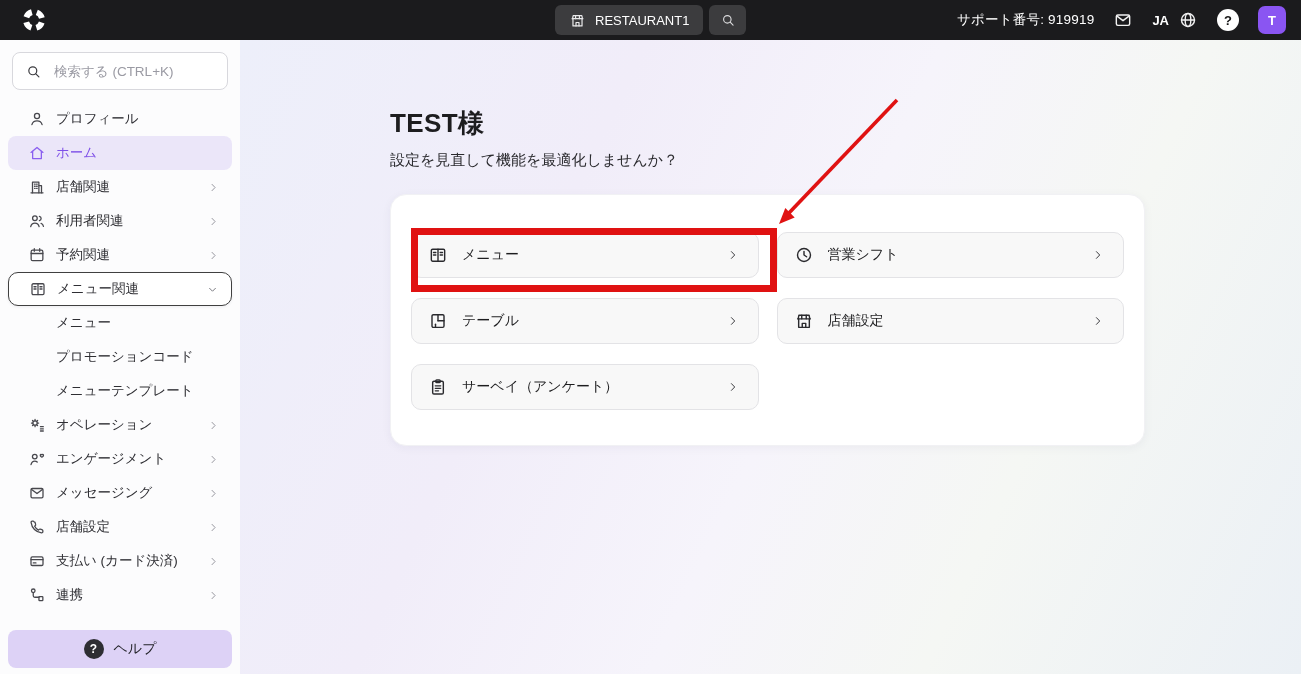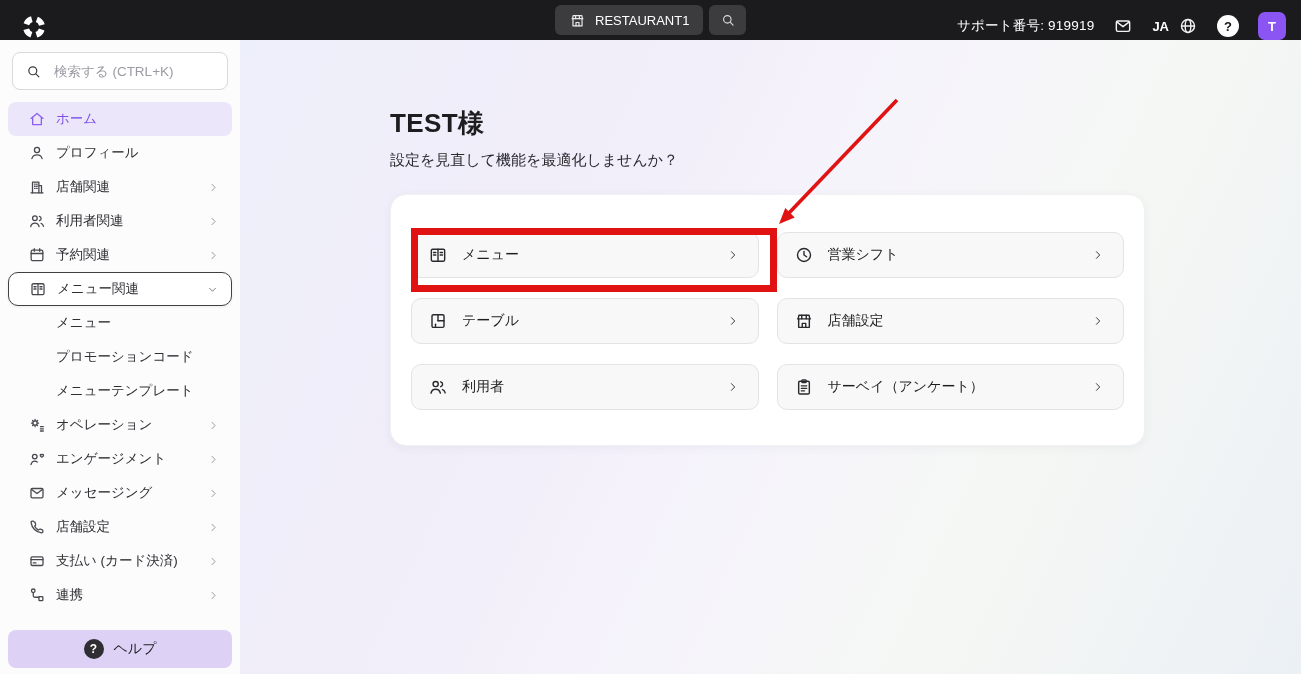--- a/index.html
+++ b/index.html
@@ -8,21 +8,21 @@
     width:1301px; height:674px; position:relative; overflow:hidden;
     font-family:"Liberation Sans","DejaVu Sans",sans-serif;
     background:#fff; color:#1d1d1f;
   }
   .icon { display:flex; align-items:center; justify-content:center; }
   .icon svg { width:100%; height:100%; display:block; }
 
   
   .topbar {
     position:absolute; top:0; left:0; right:0; height:40px;
-    background:#1b1b1d; display:flex; align-items:flex-end; z-index:5;
+    background:#1b1b1d; display:flex; align-items:center; z-index:5;
   }
   .logo { margin-left:21px; width:26px; height:26px; }
   .store-btn {
     position:absolute; left:555px; top:5px; height:30px;
     background:#3c3c3e; border:none; border-radius:6px; color:#fff;
     display:flex; align-items:center; gap:9px; padding:0 14px;
     font-size:13px; font-family:inherit; cursor:pointer;
   }
   .store-btn .icon { width:17px; height:17px; color:#e9e9ea; }
   .topbar-search-btn {
@@ -188,37 +188,37 @@
     <span class="icon">
         <svg viewBox="0 0 24 24" fill="none" stroke="currentColor" stroke-width="1.7" stroke-linecap="round" stroke-linejoin="round">
           <circle cx="11" cy="11" r="5.6"></circle>
           <path d="m15.3 15.3 4.3 4.3"></path>
         </svg>
       </span>
     <input type="text" placeholder="検索する (CTRL+K)" style="">
   </div>
 
   <nav class="nav">
+      <div class="nav-item">
+        <span class="icon nav-ic">
+          <svg viewBox="0 0 24 24" fill="none" stroke="currentColor" stroke-width="1.7" stroke-linecap="round" stroke-linejoin="round">
+            <circle cx="12" cy="8" r="3.4"></circle>
+            <path d="M5.2 19.6c.9-3.4 3.6-5 6.8-5s5.9 1.6 6.8 5"></path>
+          </svg>
+        </span>
+        <span class="nav-label">プロフィール</span>
+      </div>
       <div class="nav-item active">
         <span class="icon nav-ic">
           <svg viewBox="0 0 24 24" fill="none" stroke="currentColor" stroke-width="1.7" stroke-linecap="round" stroke-linejoin="round">
             <path d="M4 11.2 12 4.6l8 6.6"></path>
             <path d="M6.2 9.8v9.6h11.6V9.8"></path>
           </svg>
         </span>
         <span class="nav-label">ホーム</span>
-      </div>
-      <div class="nav-item">
-        <span class="icon nav-ic">
-          <svg viewBox="0 0 24 24" fill="none" stroke="currentColor" stroke-width="1.7" stroke-linecap="round" stroke-linejoin="round">
-            <circle cx="12" cy="8" r="3.4"></circle>
-            <path d="M5.2 19.6c.9-3.4 3.6-5 6.8-5s5.9 1.6 6.8 5"></path>
-          </svg>
-        </span>
-        <span class="nav-label">プロフィール</span>
       </div>
       <div class="nav-item">
         <span class="icon nav-ic">
           <svg viewBox="0 0 24 24" fill="none" stroke="currentColor" stroke-width="1.7" stroke-linecap="round" stroke-linejoin="round">
             <path d="M4 19.8h16"></path>
             <path d="M6 19.8V5.6h8.5v14.2"></path>
             <path d="M14.5 10.2H18v9.6"></path>
             <path d="M8.7 8.3h.9M11.4 8.3h.9M8.7 11h.9M11.4 11h.9M8.7 13.8h.9M11.4 13.8h.9"></path>
           </svg>
         </span>
@@ -443,36 +443,20 @@
           <span class="sc-label">店舗設定</span>
           <span class="icon sc-chev">
             <svg viewBox="0 0 24 24" fill="none" stroke="currentColor" stroke-width="1.7" stroke-linecap="round" stroke-linejoin="round">
               <path d="m9.3 6.2 5.6 5.8-5.6 5.8"></path>
             </svg>
           </span>
         </button>
         <button class="shortcut">
           <span class="icon sc-ic">
             <svg viewBox="0 0 24 24" fill="none" stroke="currentColor" stroke-width="1.7" stroke-linecap="round" stroke-linejoin="round">
-              <circle cx="9.2" cy="8.4" r="3.1"></circle>
-              <path d="M3.6 19.4c.7-3.1 2.9-4.7 5.6-4.7s4.9 1.6 5.6 4.7"></path>
-              <path d="M15.2 5.8c1.4.4 2.3 1.4 2.3 2.9 0 1.4-.9 2.5-2.3 2.9"></path>
-              <path d="M17.4 15.1c1.8.5 2.8 1.9 3.2 4"></path>
-            </svg>
-          </span>
-          <span class="sc-label">利用者</span>
-          <span class="icon sc-chev">
-            <svg viewBox="0 0 24 24" fill="none" stroke="currentColor" stroke-width="1.7" stroke-linecap="round" stroke-linejoin="round">
-              <path d="m9.3 6.2 5.6 5.8-5.6 5.8"></path>
-            </svg>
-          </span>
-        </button>
-        <button class="shortcut">
-          <span class="icon sc-ic">
-            <svg viewBox="0 0 24 24" fill="none" stroke="currentColor" stroke-width="1.7" stroke-linecap="round" stroke-linejoin="round">
               <rect x="5.6" y="5" width="12.8" height="15.4" rx="1.6"></rect>
               <rect x="9.4" y="3.4" width="5.2" height="3.2" rx="1"></rect>
               <path d="M8.8 10.6h6.4M8.8 13.6h6.4M8.8 16.6h3.8"></path>
             </svg>
           </span>
           <span class="sc-label">サーベイ（アンケート）</span>
           <span class="icon sc-chev">
             <svg viewBox="0 0 24 24" fill="none" stroke="currentColor" stroke-width="1.7" stroke-linecap="round" stroke-linejoin="round">
               <path d="m9.3 6.2 5.6 5.8-5.6 5.8"></path>
             </svg>

